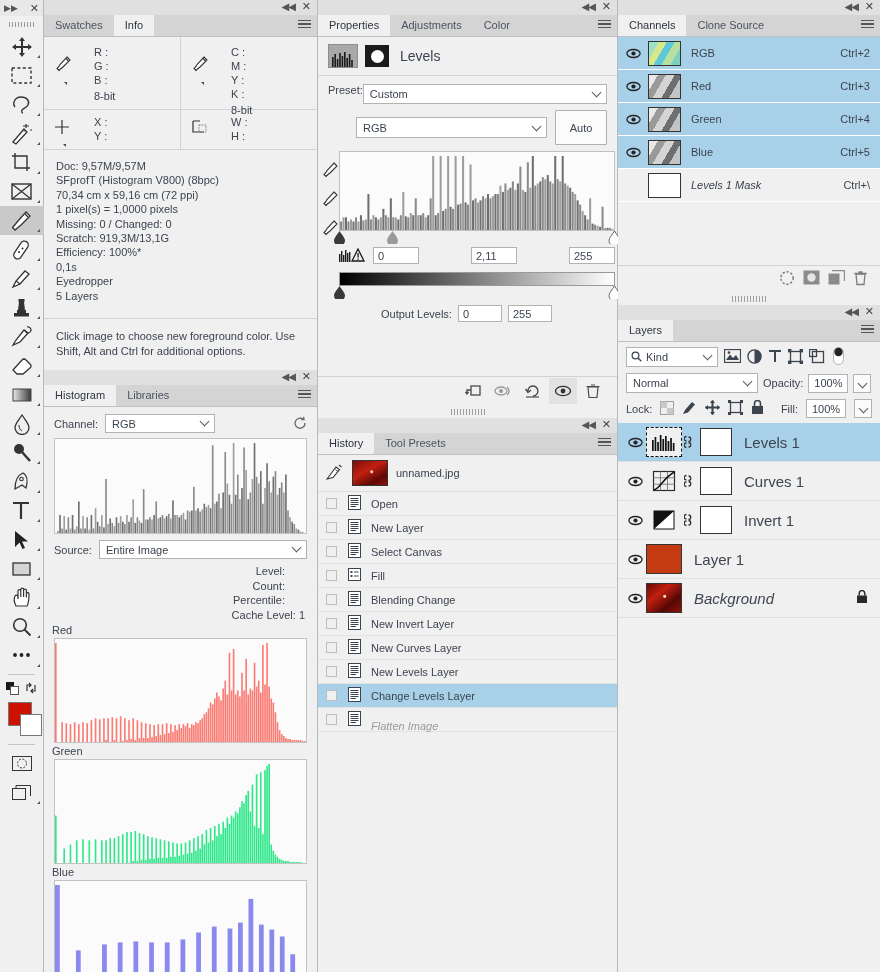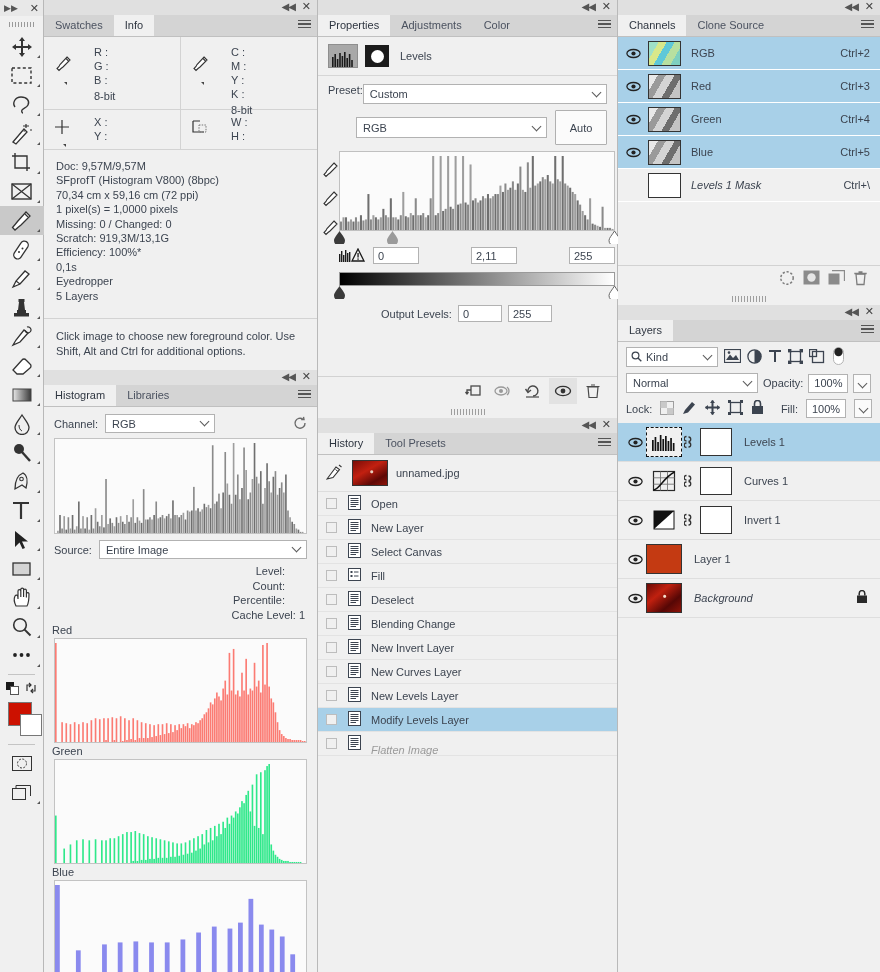--- a/index.html
+++ b/index.html
@@ -123,21 +123,21 @@
   .kind-box { width:92px; height:20px; border:1px solid #b2b2b2; background:#fff; display:flex;
      align-items:center; padding:4px 4px; font-size:11px; position:relative; }
   .blend-row { display:flex; align-items:center; gap:5px; padding:3px 8px; }
   .lock-row { display:flex; align-items:center; gap:8px; padding:3px 8px 5px; }
   .lrow { display:flex; align-items:center; height:39px; border-bottom:1px solid #dedede; padding-left:6px; cursor:pointer;}
   .lrow.sel { background:#a8d0e8; }
   .lvis { width:22px; display:flex; align-items:center; justify-content:center;}
   .lthumb { width:36px;height:30px; border:1px solid #333; }
   .lmask { width:32px;height:28px;border:1px solid #333; background:#fff; margin-left:6px;}
   .lchain { width:12px; display:flex; justify-content:center; }
-  .lname { font-size:11px; margin-left:12px; flex:1;}
+  .lname { font-size:15px; margin-left:12px; flex:1;}
   .lname.ital { font-style:italic; }
 </style>
 </head>
 <body>
 
 <div id="toolbar" class="panel">
   <div class="tb-head">
     <span style="font-size:9px;color:#555;">▶▶</span>
     <span style="font-size:11px;color:#444;">✕</span>
   </div>
@@ -969,21 +969,21 @@
               <rect x="13" y="1" width="1.6" height="15"></rect>
           <rect x="15.4" y="7" width="1.6" height="9"></rect>
               <rect x="17.8" y="3" width="1.6" height="13"></rect>
           <rect x="20.2" y="9" width="1.6" height="7"></rect>
             </g>
           </svg>
       </div>
       <div class="lv-ico2">
           <span class="dot"></span>
         </div>
-      <span style="font-size:11px;margin-left:4px;">Levels</span>
+      <span style="font-size:14px;margin-left:4px;">Levels</span>
     </div>
     <div class="preset-row">
       <span class="lbl">Preset:</span>
       <div class="sel-box" style="flex:1;height:20px;">
         <span>Custom</span>
         <span class="chev" style="top:4px;"></span>
       </div>
     </div>
     <div class="chan-row">
       <div class="sel-box" style="flex:1;height:21px;">
@@ -1276,28 +1276,20 @@
               <path d="M7 5 H11.5 M7 9 H11.5" stroke="#3c4450" stroke-width="1.2"></path>
             </svg></span>
           <span class="ht">Fill</span>
         </div>
         <div class="hrow">
           <span class="cb"></span>
           <span class="hi"><svg width="15" height="15">
               <rect x="1.5" y="0.5" width="12" height="14" fill="#fff" stroke="#3c4450" stroke-width="1"></rect>
               <path d="M3.5 3.5 H11.5 M3.5 5.5 H11.5 M3.5 7.5 H11.5 M3.5 9.5 H11.5 M3.5 11.5 H9" stroke="#3c4450" stroke-width="1"></path>
             </svg></span>
-          <span class="ht">Deselect</span>
-        </div>
-        <div class="hrow">
-          <span class="cb"></span>
-          <span class="hi"><svg width="15" height="15">
-              <rect x="1.5" y="0.5" width="12" height="14" fill="#fff" stroke="#3c4450" stroke-width="1"></rect>
-              <path d="M3.5 3.5 H11.5 M3.5 5.5 H11.5 M3.5 7.5 H11.5 M3.5 9.5 H11.5 M3.5 11.5 H9" stroke="#3c4450" stroke-width="1"></path>
-            </svg></span>
           <span class="ht">Blending Change</span>
         </div>
         <div class="hrow">
           <span class="cb"></span>
           <span class="hi"><svg width="15" height="15">
               <rect x="1.5" y="0.5" width="12" height="14" fill="#fff" stroke="#3c4450" stroke-width="1"></rect>
               <path d="M3.5 3.5 H11.5 M3.5 5.5 H11.5 M3.5 7.5 H11.5 M3.5 9.5 H11.5 M3.5 11.5 H9" stroke="#3c4450" stroke-width="1"></path>
             </svg></span>
           <span class="ht">New Invert Layer</span>
         </div>
@@ -1316,21 +1308,21 @@
               <path d="M3.5 3.5 H11.5 M3.5 5.5 H11.5 M3.5 7.5 H11.5 M3.5 9.5 H11.5 M3.5 11.5 H9" stroke="#3c4450" stroke-width="1"></path>
             </svg></span>
           <span class="ht">New Levels Layer</span>
         </div>
         <div class="hrow sel">
           <span class="cb"></span>
           <span class="hi"><svg width="15" height="15">
               <rect x="1.5" y="0.5" width="12" height="14" fill="#fff" stroke="#3c4450" stroke-width="1"></rect>
               <path d="M3.5 3.5 H11.5 M3.5 5.5 H11.5 M3.5 7.5 H11.5 M3.5 9.5 H11.5 M3.5 11.5 H9" stroke="#3c4450" stroke-width="1"></path>
             </svg></span>
-          <span class="ht">Modify Levels Layer</span>
+          <span class="ht">Change Levels Layer</span>
         </div>
         <div class="hrow dim">
           <span class="cb"></span>
           <span class="hi"><svg width="15" height="15">
               <rect x="1.5" y="0.5" width="12" height="14" fill="#fff" stroke="#3c4450" stroke-width="1"></rect>
               <path d="M3.5 3.5 H11.5 M3.5 5.5 H11.5 M3.5 7.5 H11.5 M3.5 9.5 H11.5 M3.5 11.5 H9" stroke="#3c4450" stroke-width="1"></path>
             </svg></span>
           <span class="ht">Flatten Image</span>
         </div>
       </div>

